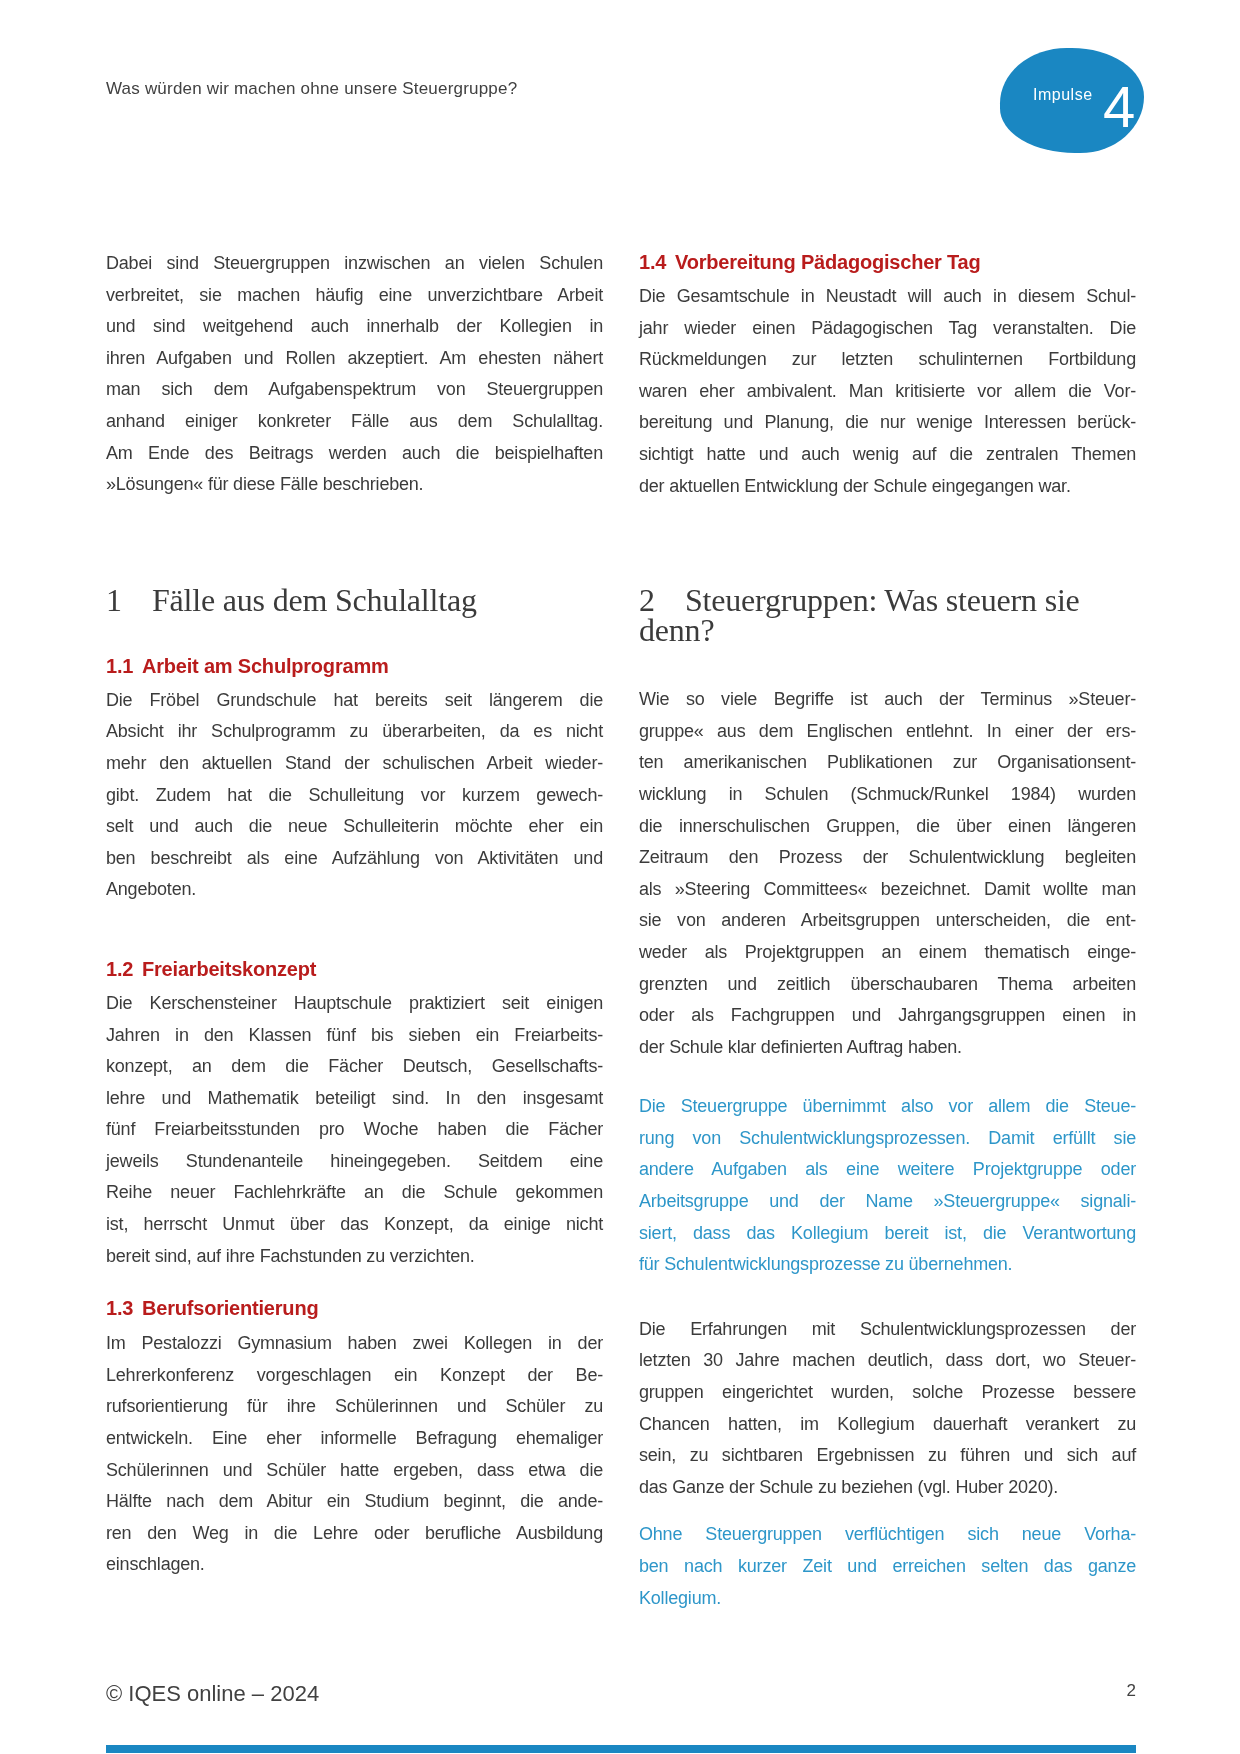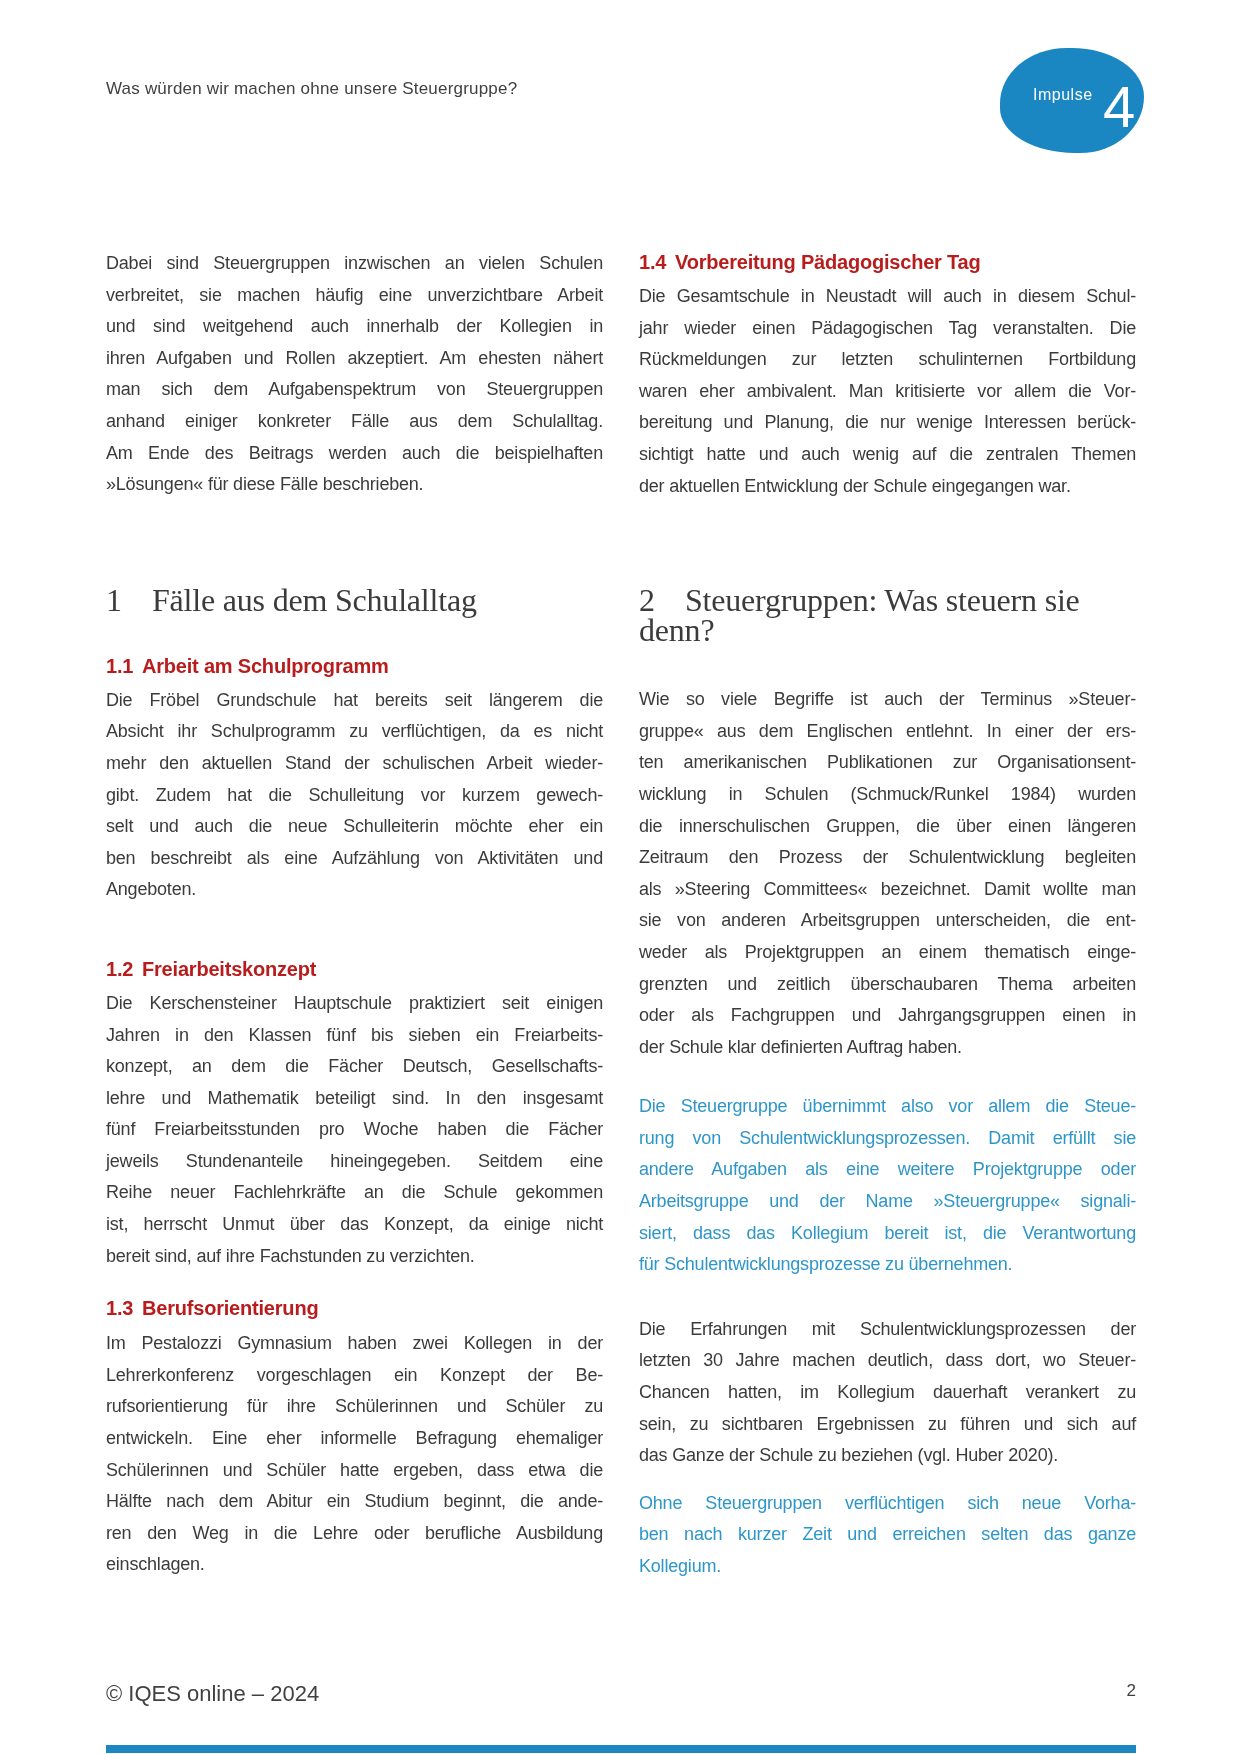--- a/index.html
+++ b/index.html
@@ -159,21 +159,21 @@
 
       <div class="h1 m-sec-left">
         <span class="h-num">1</span><span>Fälle aus dem Schulalltag</span>
       </div>
 
       <div class="h2 m-s11h">
         <span class="h-num">1.1</span><span>Arbeit am Schulprogramm</span>
       </div>
       <div class="para m-s11b">
           <div class="line">Die Fröbel Grundschule hat bereits seit längerem die</div>
-          <div class="line">Absicht ihr Schulprogramm zu verflüchtigen, da es nicht</div>
+          <div class="line">Absicht ihr Schulprogramm zu überarbeiten, da es nicht</div>
           <div class="line">mehr den aktuellen Stand der schulischen Arbeit wieder-</div>
           <div class="line">gibt. Zudem hat die Schulleitung vor kurzem gewech-</div>
           <div class="line">selt und auch die neue Schulleiterin möchte eher ein</div>
           <div class="line">ben beschreibt als eine Aufzählung von Aktivitäten und</div>
           <div class="line line-last">Angeboten.</div>
         </div>
 
       <div class="h2 m-s12h">
         <span class="h-num">1.2</span><span>Freiarbeitskonzept</span>
       </div>
@@ -242,20 +242,21 @@
           <div class="line">rung von Schulentwicklungsprozessen. Damit erfüllt sie</div>
           <div class="line">andere Aufgaben als eine weitere Projektgruppe oder</div>
           <div class="line">Arbeitsgruppe und der Name »Steuergruppe« signali-</div>
           <div class="line">siert, dass das Kollegium bereit ist, die Verantwortung</div>
           <div class="line line-last">für Schulentwicklungsprozesse zu übernehmen.</div>
         </div>
 
       <div class="para m-p2">
           <div class="line">Die Erfahrungen mit Schulentwicklungsprozessen der</div>
           <div class="line">letzten 30 Jahre machen deutlich, dass dort, wo Steuer-</div>
+          <div class="line">gruppen eingerichtet wurden, solche Prozesse bessere</div>
           <div class="line">Chancen hatten, im Kollegium dauerhaft verankert zu</div>
           <div class="line">sein, zu sichtbaren Ergebnissen zu führen und sich auf</div>
           <div class="line line-last">das Ganze der Schule zu beziehen (vgl. Huber 2020).</div>
         </div>
 
       <div class="para blue m-blue2">
           <div class="line">Ohne Steuergruppen verflüchtigen sich neue Vorha-</div>
           <div class="line">ben nach kurzer Zeit und erreichen selten das ganze</div>
           <div class="line line-last">Kollegium.</div>
         </div>

